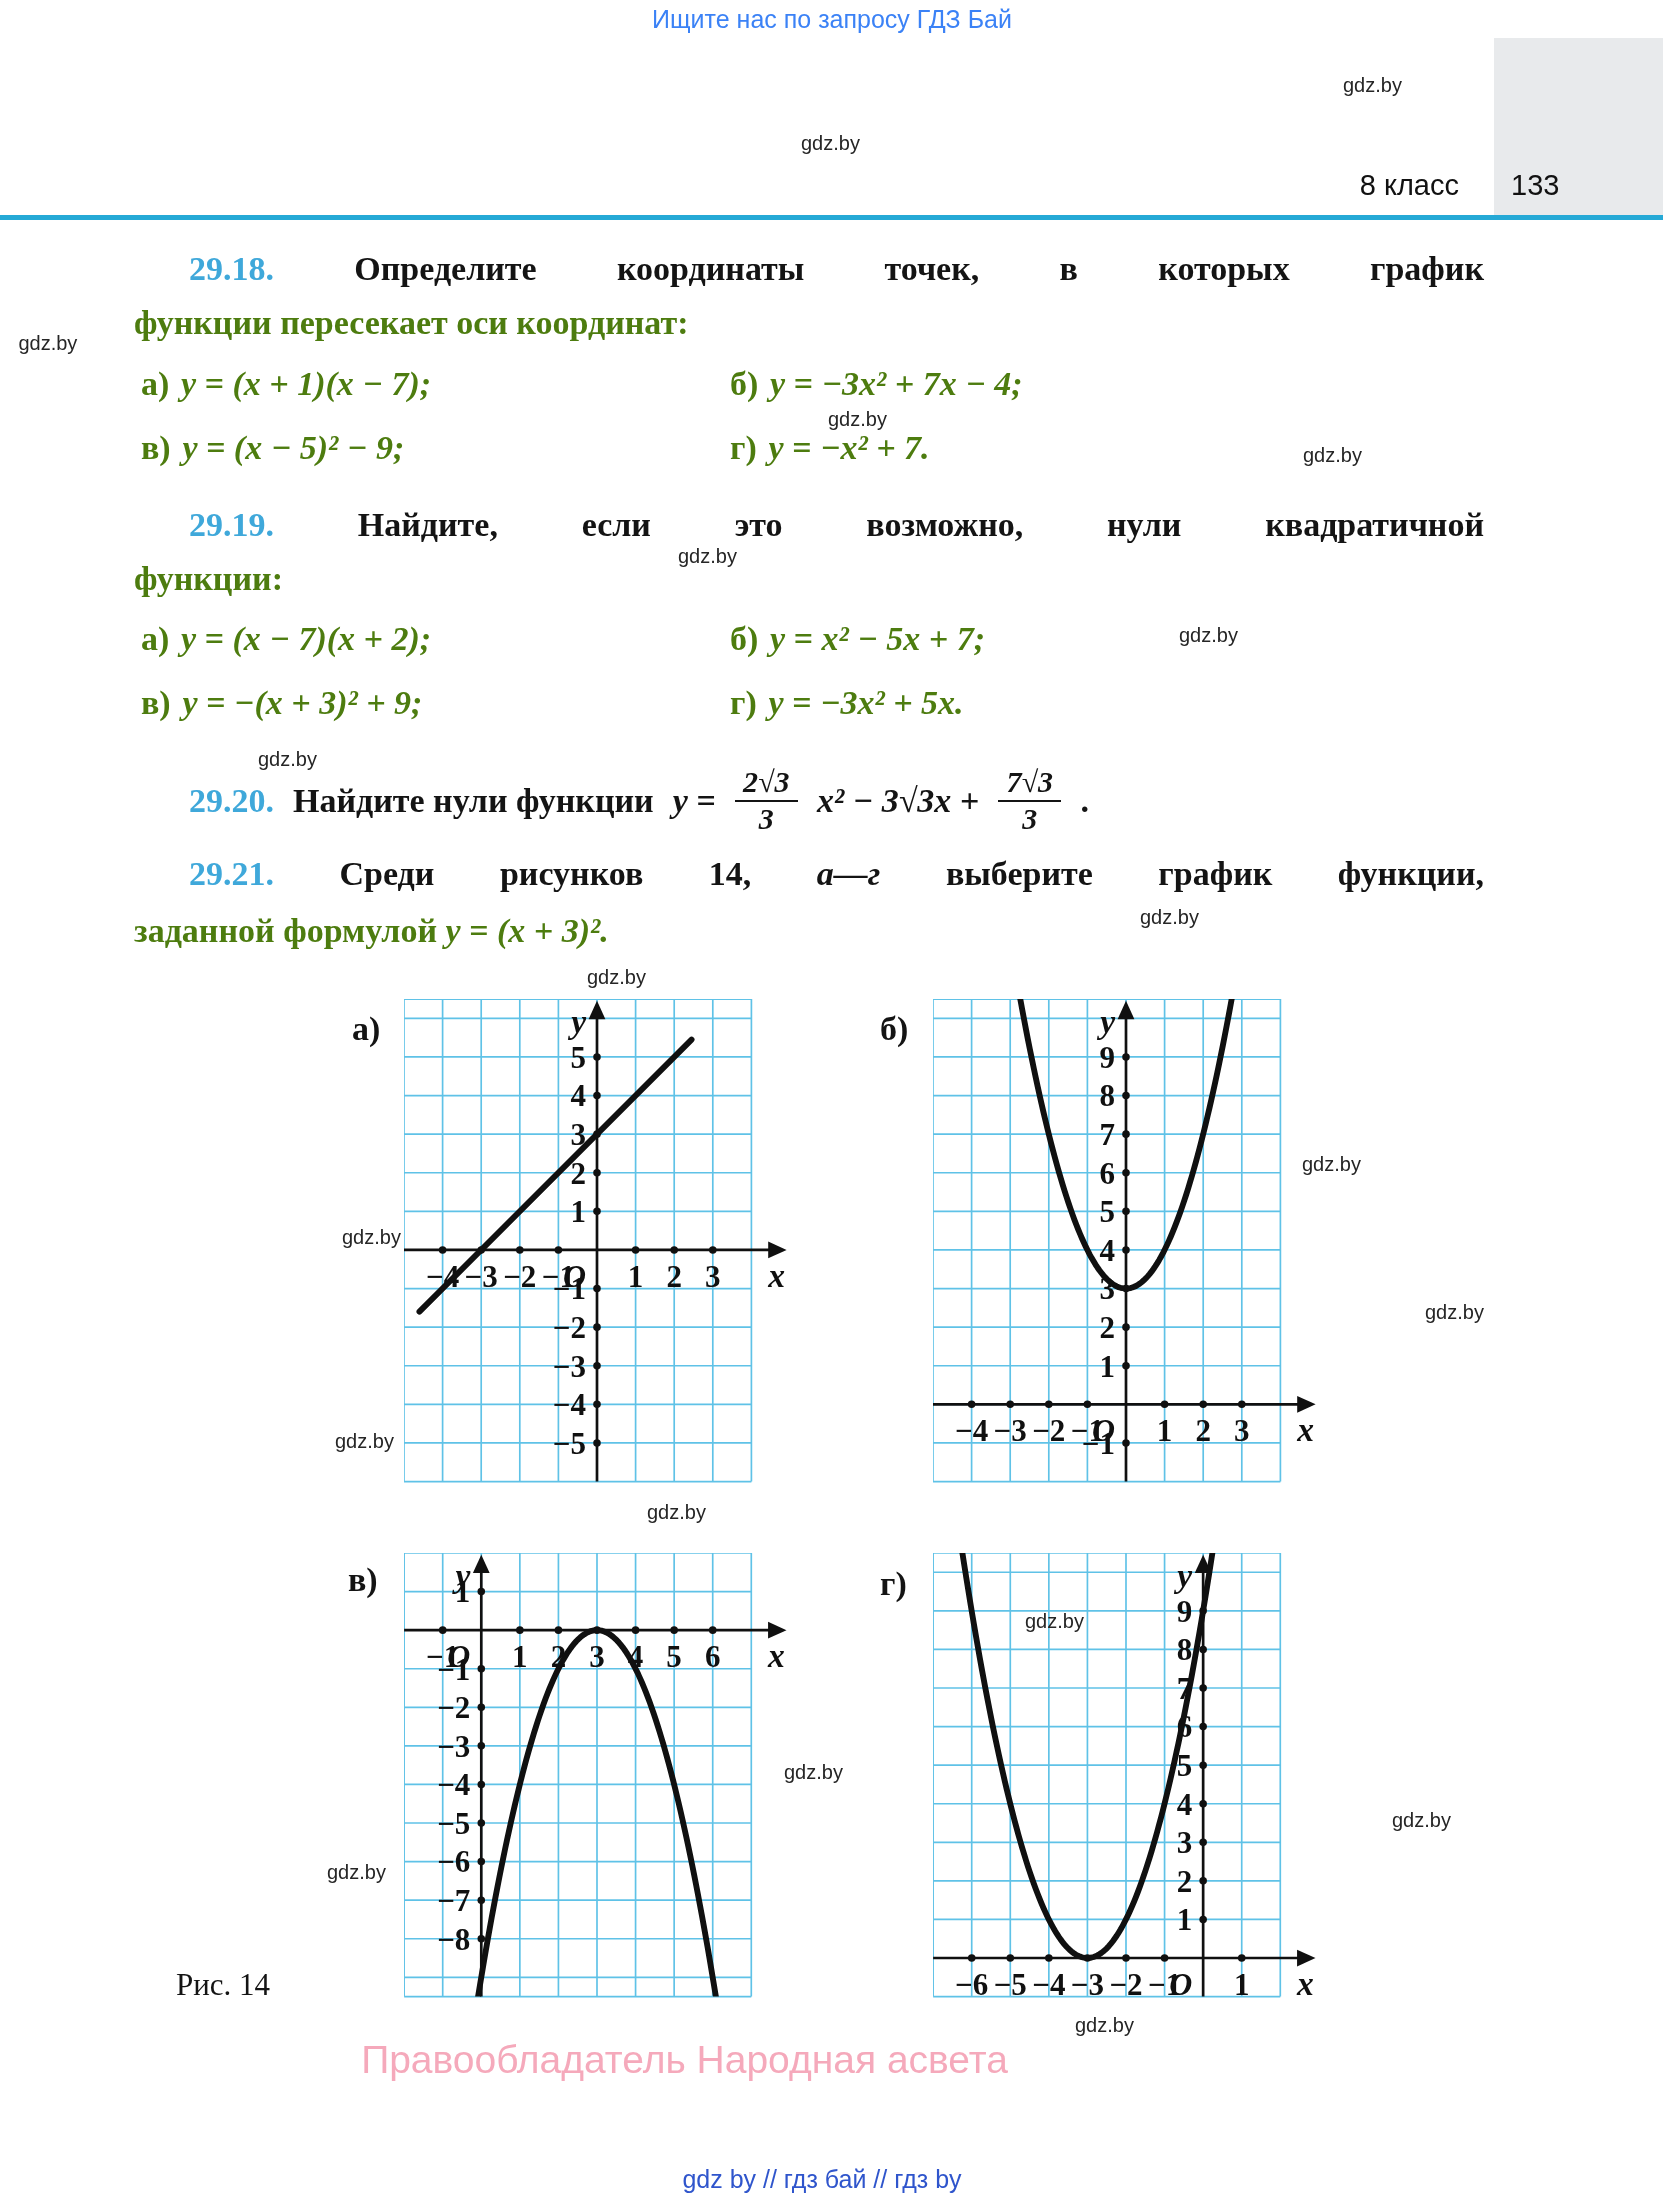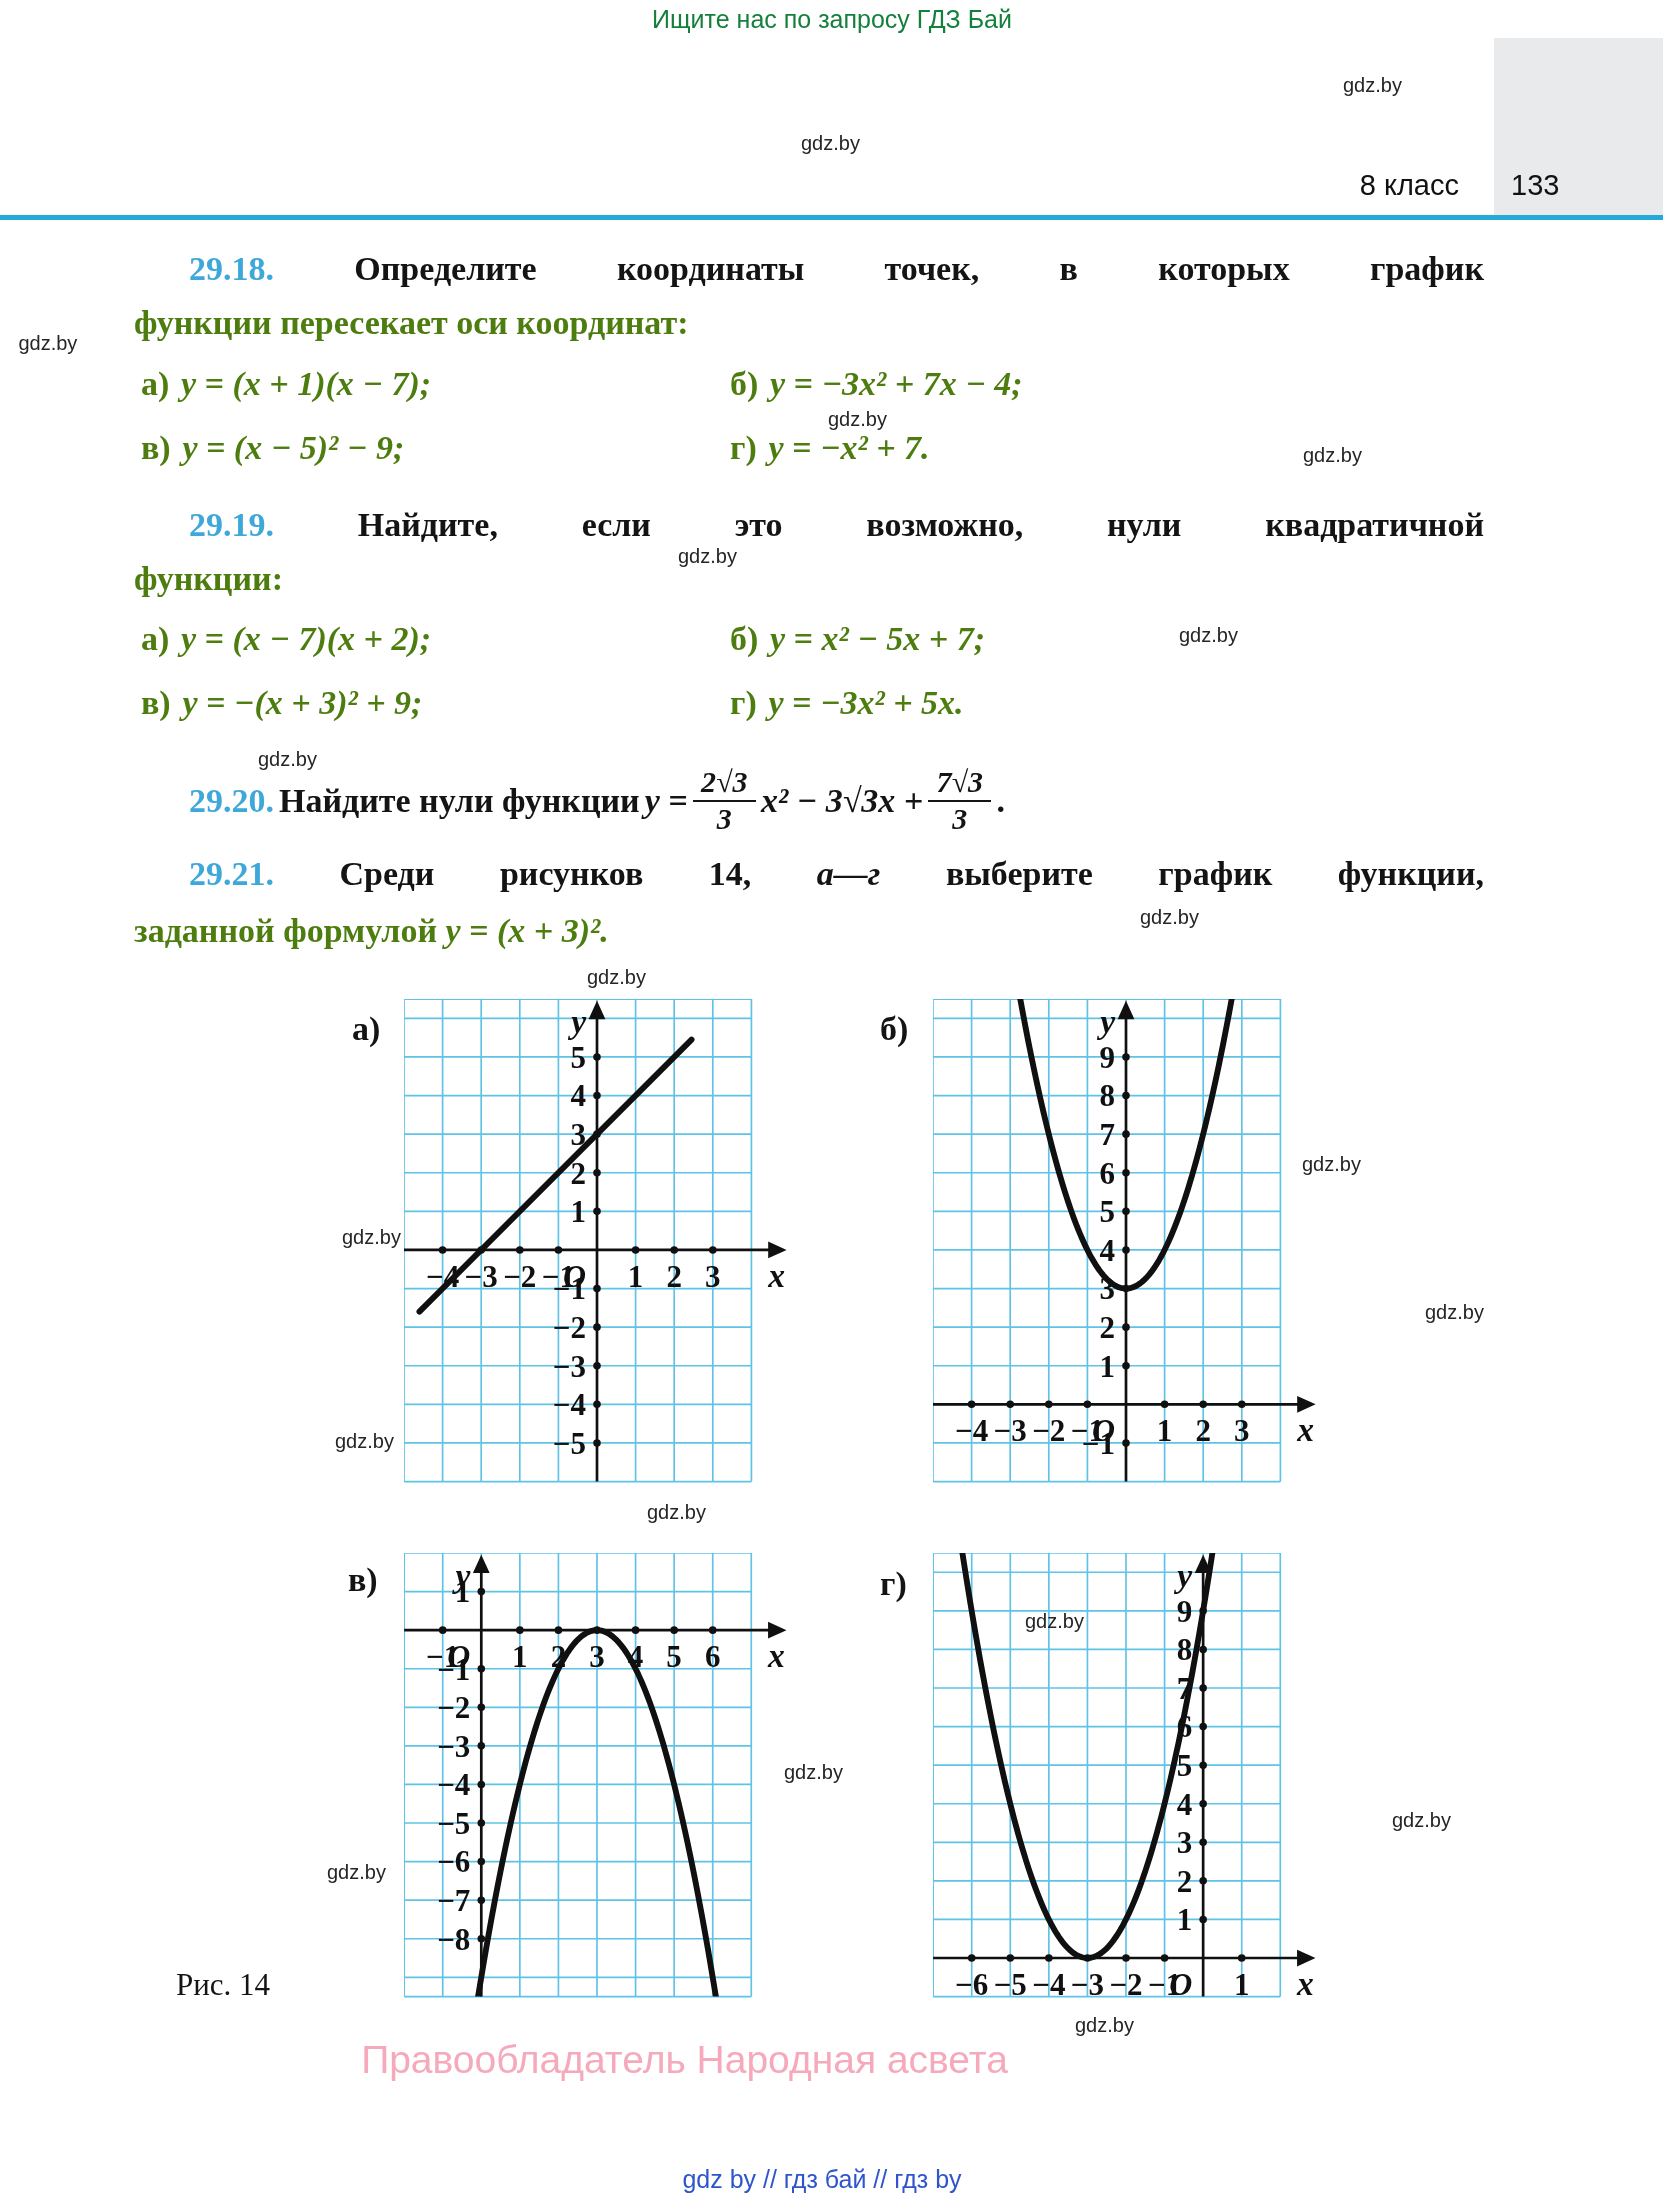--- a/index.html
+++ b/index.html
@@ -1,36 +1,36 @@
 <!DOCTYPE html>
 <html style="font-size:13.4px"><head>
 <meta charset="utf-8">
 <style>
   html,body{margin:0;padding:0;}
   body{width:1664px;height:2205px;position:relative;background:#ffffff;
        font-family:"Liberation Serif",serif;overflow:hidden;}
   .abs{position:absolute;}
   .banner{width:100%;text-align:center;top:5px;left:0;
-          font-family:"Liberation Sans",sans-serif;font-size:25px;color:#15803d;}
+          font-family:"Liberation Sans",sans-serif;font-size:25px;color:#3b82f6;}
   .wm{position:absolute;font-family:"Liberation Sans",sans-serif;font-size:20px;
       color:#262626;white-space:nowrap;}
   .graybox{left:1494px;top:38px;width:169px;height:177px;background:#e8eaec;}
   .hdr-class{left:1291px;top:169px;width:168px;text-align:right;
              font-family:"Liberation Sans",sans-serif;font-size:29px;color:#111;}
   .hdr-page{left:1511px;top:169px;font-family:"Liberation Sans",sans-serif;
             font-size:29px;color:#111;}
   .rule{left:0;top:215px;width:1664px;height:5px;background:#25a9d6;}
   .ptext{font-size:34px;font-weight:700;color:#4d7c0f;white-space:nowrap;}
   .pwrap{font-size:34px;font-weight:700;color:#141414;}
   .just{text-align:justify;text-align-last:justify;white-space:normal;}
   .pnum{color:#3fa8da;}
   .eq{font-style:italic;}
   .itm .eq{margin-left:11.7px;}
   .c1{left:141px;} .c2{left:730px;}
-  .f20{display:flex;align-items:center;gap:5px;left:189px;top:750px;height:101px;}
+  .f20{display:flex;align-items:center;gap:19px;left:189px;top:750px;height:101px;}
   .frac{display:inline-flex;flex-direction:column;align-items:center;
         font-size:30px;line-height:1.15;font-style:italic;}
   .frac .fn{border-bottom:2.5px solid #141414;padding:0 8.4px;}
   .panel-label{position:absolute;font-size:34px;font-weight:700;color:#141414;}
   .graph{position:absolute;}
   .figcap{left:132px;top:1967px;font-size:31px;color:#141414;}
   .pink{left:0;top:2038px;width:1369px;text-align:center;
         font-family:"Liberation Sans",sans-serif;font-size:39px;color:#f5a9bb;}
   .links{left:0;top:2165px;width:1644px;text-align:center;
          font-family:"Liberation Sans",sans-serif;font-size:25px;color:#2f55cc;}

